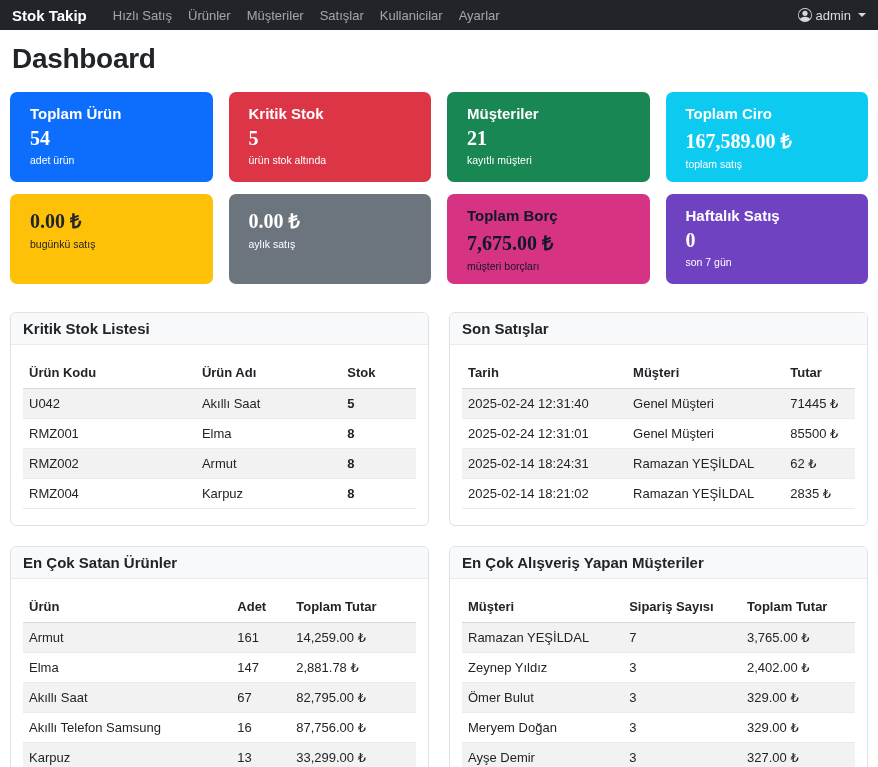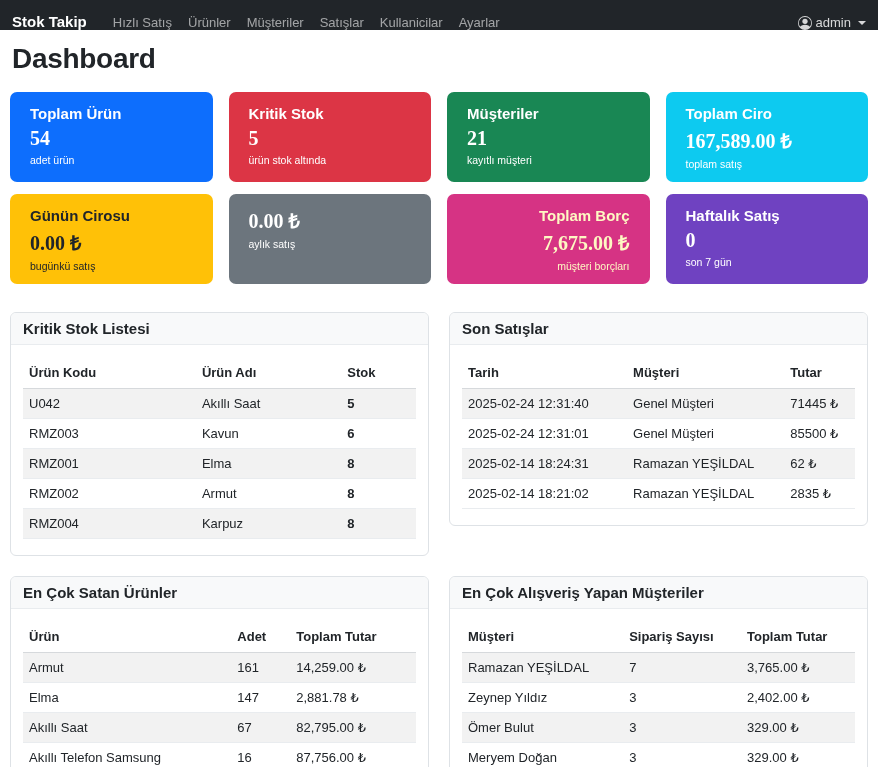--- a/index.html
+++ b/index.html
@@ -10,21 +10,21 @@
     font-family: "Liberation Sans", "DejaVu Sans", sans-serif;
     color: #212529;
     -webkit-font-smoothing: antialiased;
   }
 
   
   .navbar {
     height: 30px;
     background: #212529;
     display: flex;
-    align-items: flex-end;
+    align-items: center;
     padding: 0 12px;
   }
   .brand {
     color: #ffffff;
     font-size: 15px;
     font-weight: 700;
     text-decoration: none;
     margin-right: 18px;
     cursor: pointer;
   }
@@ -170,29 +170,28 @@
       <div class="stat-title">Müşteriler</div>
       <div class="stat-value">21</div>
       <div class="stat-sub">kayıtlı müşteri</div>
     </div>
     <div class="stat-card" style="background: rgb(13, 202, 240); color: rgb(255, 255, 255);">
       <div class="stat-title">Toplam Ciro</div>
       <div class="stat-value">167,589.00 ₺</div>
       <div class="stat-sub">toplam satış</div>
     </div>
     <div class="stat-card" style="background: rgb(255, 193, 7); color: rgb(33, 37, 41);">
-      <div class="stat-title">Günün Cirosu</div>
       <div class="stat-value">0.00 ₺</div>
       <div class="stat-sub">bugünkü satış</div>
     </div>
     <div class="stat-card" style="background: rgb(108, 117, 125); color: rgb(255, 255, 255);">
       <div class="stat-value">0.00 ₺</div>
       <div class="stat-sub">aylık satış</div>
     </div>
-    <div class="stat-card" style="background: rgb(214, 51, 132); color: #fef9c3; text-align: right;">
+    <div class="stat-card" style="background: rgb(214, 51, 132); color: #0f172a;">
       <div class="stat-title">Toplam Borç</div>
       <div class="stat-value">7,675.00 ₺</div>
       <div class="stat-sub">müşteri borçları</div>
     </div>
     <div class="stat-card" style="background: rgb(111, 66, 193); color: rgb(255, 255, 255);">
       <div class="stat-title">Haftalık Satış</div>
       <div class="stat-value">0</div>
       <div class="stat-sub">son 7 gün</div>
     </div>
   </section>
@@ -210,25 +209,20 @@
               <th>Stok</th>
             </tr>
           </thead>
           <tbody>
             <tr>
               <td>U042</td>
               <td>Akıllı Saat</td>
               <td>5</td>
             </tr>
             <tr>
-              <td>RMZ003</td>
-              <td>Kavun</td>
-              <td>6</td>
-            </tr>
-            <tr>
               <td>RMZ001</td>
               <td>Elma</td>
               <td>8</td>
             </tr>
             <tr>
               <td>RMZ002</td>
               <td>Armut</td>
               <td>8</td>
             </tr>
             <tr>

